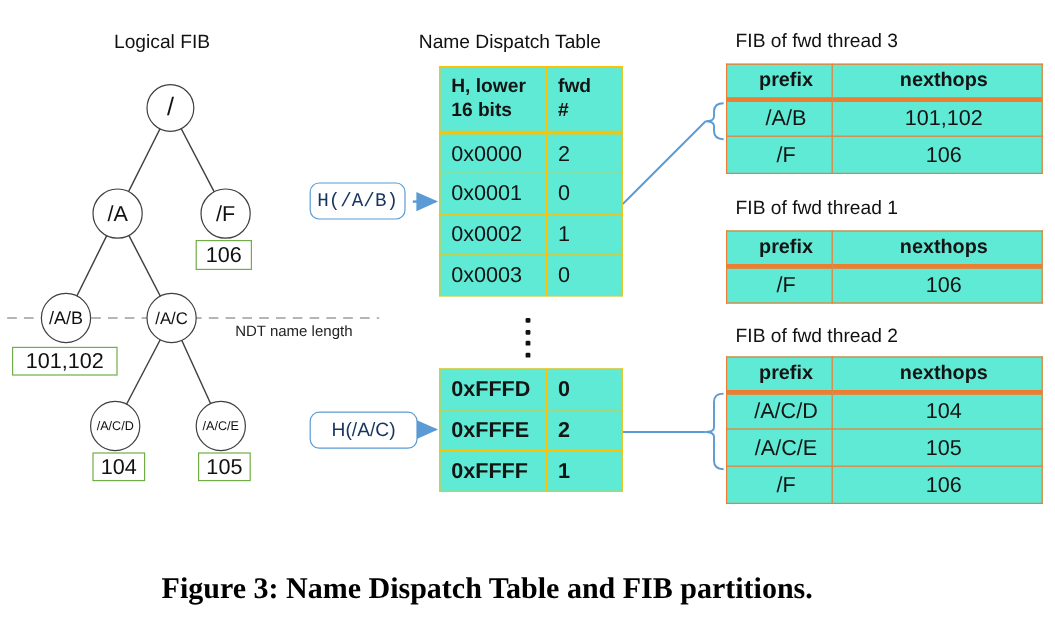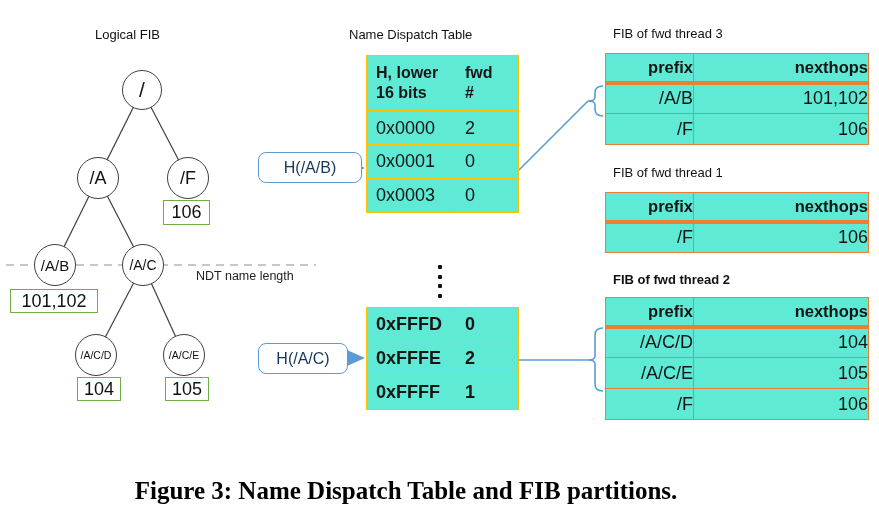--- a/index.html
+++ b/index.html
@@ -18,21 +18,21 @@
     position: absolute;
     left: 0; top: 0;
     width: 879px; height: 526px;
     z-index: 1;
     pointer-events: none;
   }
 
   .section-title {
     position: absolute;
     z-index: 2;
-    font-size: 13px;
+    font-size: 16px;
     color: #111111;
     white-space: nowrap;
   }
 
   
   .node {
     position: absolute;
     z-index: 2;
     border: 1.3px solid #3f3f3f;
     border-radius: 50%;
@@ -104,21 +104,21 @@
     position: absolute; z-index: 2;
     display: flex; flex-direction: column; gap: 5.5px;
     align-items: center;
   }
   .dots .dot { width: 4px; height: 4px; background: #111; border-radius: 1px; }
 
   
   .fib-table td, .fib-table th {
     border: 1.5px solid #ED7D31;
     font-size: 18px;
-    text-align: right;
+    text-align: center;
     padding: 0 0 0 11px;
     vertical-align: middle;
     color: #141414;
     white-space: nowrap;
     overflow: hidden;
   }
   .fib-table th {
     font-size: 16.5px;
     font-weight: bold;
     height: 29px;
@@ -205,21 +205,21 @@
     </div>
   <div class="nexthop-box" style="left:77px;  top:377px; width:44px; height:24px;">
       <span>104</span>
     </div>
   <div class="nexthop-box" style="left:165px; top:377px; width:44px; height:24px;">
       <span>105</span>
     </div>
 
   <div class="ndt-cutoff-label" style="left:196px; top:269px;">NDT name length</div>
 
-  <div class="hash-box" style="left:258px; top:152px; width:104px; height:31px;">
+  <div class="hash-box" style="left:258px; top:152px; width:80px; height:31px;font-family:Liberation Mono, monospace;">
       <span>H(/A/B)</span>
     </div>
   <div class="hash-box" style="left:258px; top:343px; width:90px; height:31px;">
       <span>H(/A/C)</span>
     </div>
 
   <div class="section-title" style="left:349px; top:27px;">Name Dispatch Table</div>
 
   <table class="ndt-table" style="left:366px; top:55px; width:152px;">
     <colgroup>
@@ -235,20 +235,24 @@
       </tr>
     </thead>
     <tbody>
       <tr>
         <td>0x0000</td>
         <td>2</td>
       </tr>
       <tr>
         <td>0x0001</td>
         <td>0</td>
+      </tr>
+      <tr>
+        <td>0x0002</td>
+        <td>1</td>
       </tr>
       <tr>
         <td>0x0003</td>
         <td>0</td>
       </tr>
     </tbody>
   </table>
 
   <div class="dots" style="left:438px; top:265px;">
     <span class="dot"></span>
@@ -315,21 +319,21 @@
       </tr>
     </thead>
     <tbody>
       <tr>
         <td>/F</td>
         <td>106</td>
       </tr>
     </tbody>
   </table>
 
-  <div class="section-title" style="left:613px; top:272px;font-weight:bold;">FIB of fwd thread 2</div>
+  <div class="section-title" style="left:613px; top:272px;">FIB of fwd thread 2</div>
   <table class="fib-table" style="left:605px; top:297px; width:263px;">
     <colgroup>
         <col style="width:88px">
         <col style="width:175px">
       </colgroup>
     <thead>
       <tr>
         <th>prefix</th>
         <th>nexthops</th>
       </tr>

